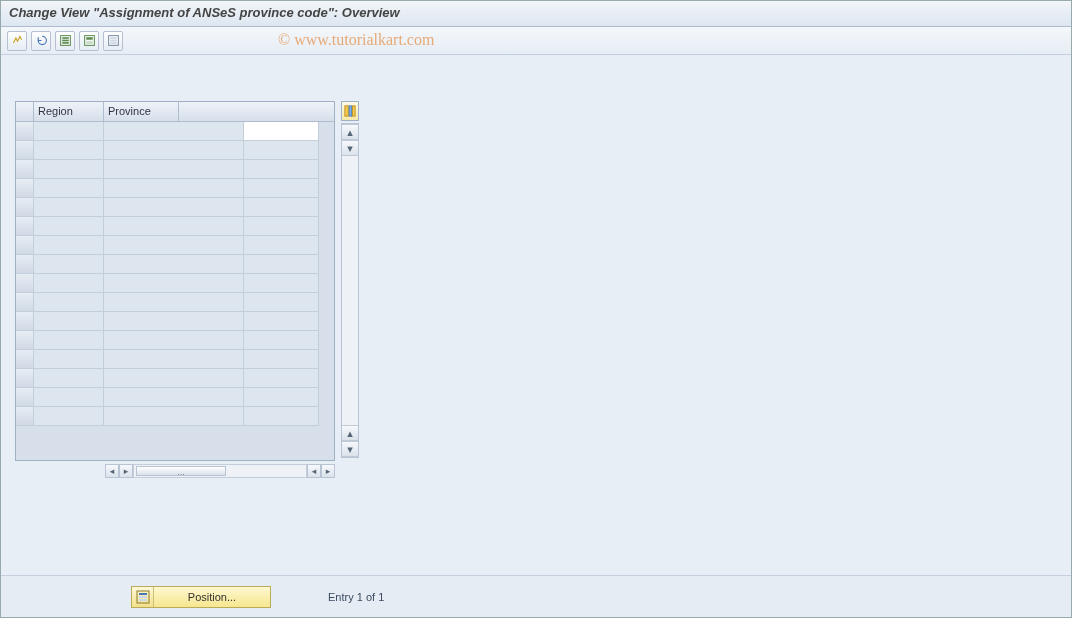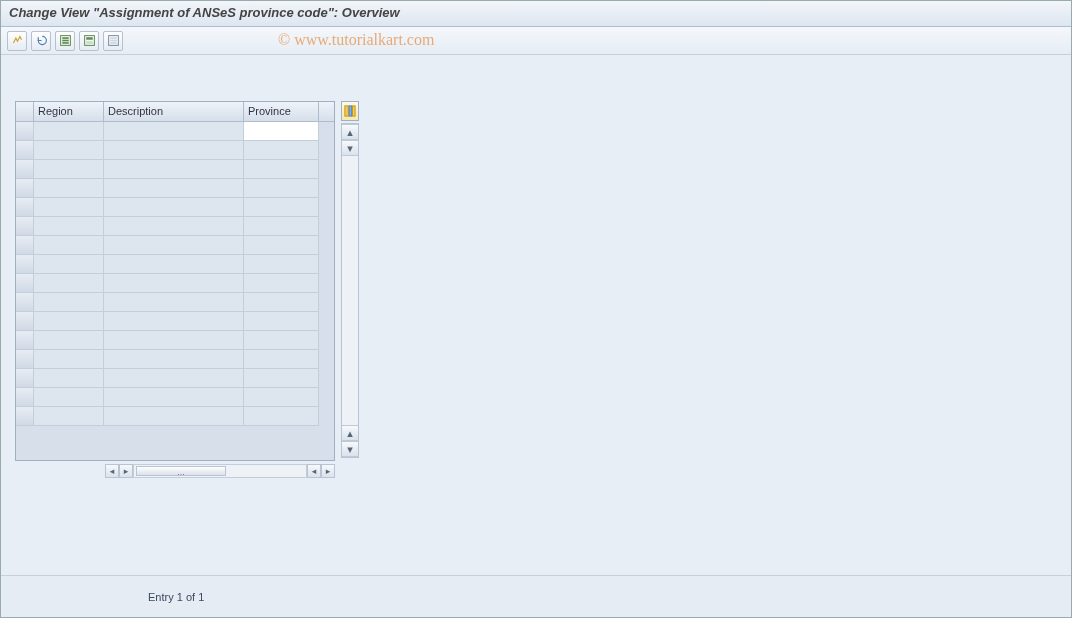--- a/index.html
+++ b/index.html
@@ -201,21 +201,20 @@
 <div class="watermark">© www.tutorialkart.com</div>
 
 <div class="form-area">
 </div>
 
 <div class="table-wrap">
   <div class="grid">
     <div class="ghead">
       <div class="sel"></div>
       <div class="col gc-region">Region</div>
-      <div class="col gc-desc">Description</div>
       <div class="col gc-prov">Province</div>
     </div>
     <div class="gbody" id="gbody">
         <div class="grow">
           <div class="sel"></div>
           <div class="cell gc-region"></div>
           <div class="cell gc-desc"></div>
           <div class="cell gc-prov edit"></div>
         </div>
         <div class="grow">
@@ -335,14 +334,25 @@
     <div class="hsbtn">▸</div>
     <div class="htrack">
       <div class="hthumb" style="text-align:center;font-size:9px;color:#778;">...</div>
     </div>
     <div class="hsbtn">◂</div>
     <div class="hsbtn">▸</div>
   </div>
 </div>
 
 <div class="footer">
+  <div class="pos-btn">
+    <div class="ic">
+      <svg width="14" height="14" viewBox="0 0 14 14">
+          <rect x="1" y="1" width="12" height="12" fill="none" stroke="#8a7a2e"></rect>
+          <rect x="3" y="3" width="8" height="2" fill="#4a78b5"></rect>
+          <rect x="3" y="6" width="8" height="2" fill="#c7d8ef"></rect>
+          <rect x="3" y="9" width="8" height="2" fill="#c7d8ef"></rect>
+        </svg>
+    </div>
+    <div class="lbl">Position...</div>
+  </div>
   <div class="entry">Entry 1 of 1</div>
 </div>
 
 </body></html>

